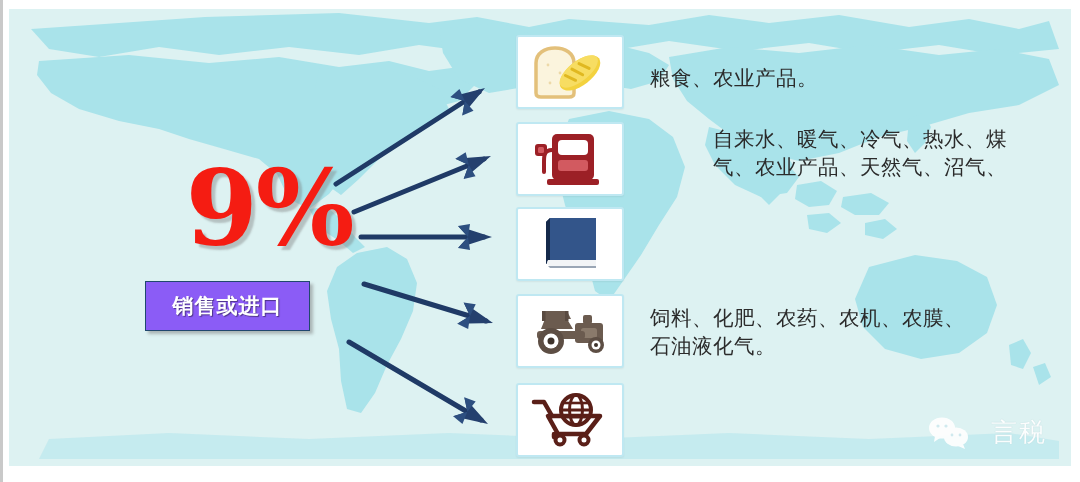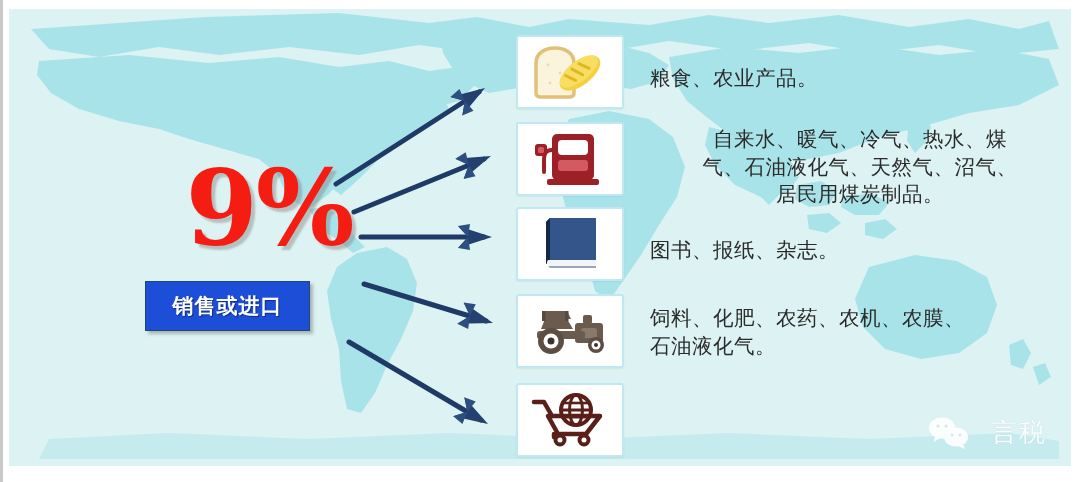--- a/index.html
+++ b/index.html
@@ -66,21 +66,21 @@
     letter-spacing: -2px;
     display: block;
   }
 
   .sale-box {
     position: absolute;
     left: 136px;
     top: 272px;
     width: 163px;
     height: 48px;
-    background: #1d4ed8;
+    background: #8b5cf6;
     border: 1px solid #20486e;
     box-shadow: 3px 3px 3px rgba(110,110,110,0.45);
     display: flex;
     align-items: center;
     justify-content: center;
   }
   .sale-box-label {
     color: #ffffff;
     font-size: 21px;
     font-weight: 700;
@@ -260,35 +260,31 @@
         <rect x="26" y="10" width="30" height="15" rx="4" fill="#ffffff"></rect>
         <rect x="26" y="30" width="30" height="11" rx="3" fill="#d25a60"></rect>
         <rect x="15" y="49" width="52" height="6" rx="2" fill="#9c2026"></rect>
         <path d="M20,20 C12,20 12,26 12,32 L12,42" stroke="#9c2026" stroke-width="4" fill="none" stroke-linecap="round"></path>
         <rect x="3" y="14" width="12" height="12" rx="3" fill="#9c2026"></rect>
         <rect x="6" y="17" width="6" height="6" rx="1.5" fill="#d25a60"></rect>
       </svg>
     </div>
     <div class="desc" style="top:117px;text-align:center;">
       <div>自来水、暖气、冷气、热水、煤</div>
-      <div>气、石油液化气、天然气、沼气、</div>
-      <div>居民用煤炭制品。</div>
+      <div>气、农业产品、天然气、沼气、</div>
     </div>
 
     <div class="card" style="top:198px;">
       <svg width="64" height="56" viewBox="0 0 64 56">
         <path d="M8,6 L12,2 L58,2 L58,44 L12,44 L8,48 Z" fill="#1f3b63"></path>
         <rect x="12" y="2" width="46" height="42" fill="#33558a"></rect>
         <path d="M8,6 L12,2 L12,44 L8,48 Z" fill="#14294a"></path>
         <path d="M10,44 L58,44 L58,50 L13,50 C10,50 9,48 9,46 Z" fill="#f2f4f6"></path>
         <path d="M10,50 L58,50 L58,52 L12,52 Z" fill="#9aa6b5"></path>
       </svg>
-    </div>
-    <div class="desc" style="top:228px;">
-      <div>图书、报纸、杂志。</div>
     </div>
 
     <div class="card" style="top:285px;">
       <svg width="86" height="52" viewBox="0 0 86 52">
         <rect x="48" y="18" width="28" height="20" rx="3" fill="#6b5b4f"></rect>
         <rect x="56" y="10" width="9" height="9" rx="2" fill="#6b5b4f"></rect>
         <rect x="54" y="23" width="16" height="10" rx="2.5" fill="#8a7a6b"></rect>
         <path d="M14,24 L18,14 L40,14 L46,24 Z" fill="#6b5b4f"></path>
         <path d="M16,6 L40,6 L44,14 L18,14 Z" fill="#6b5b4f"></path>
         <rect x="15" y="6" width="3.5" height="10" fill="#594a40"></rect>

